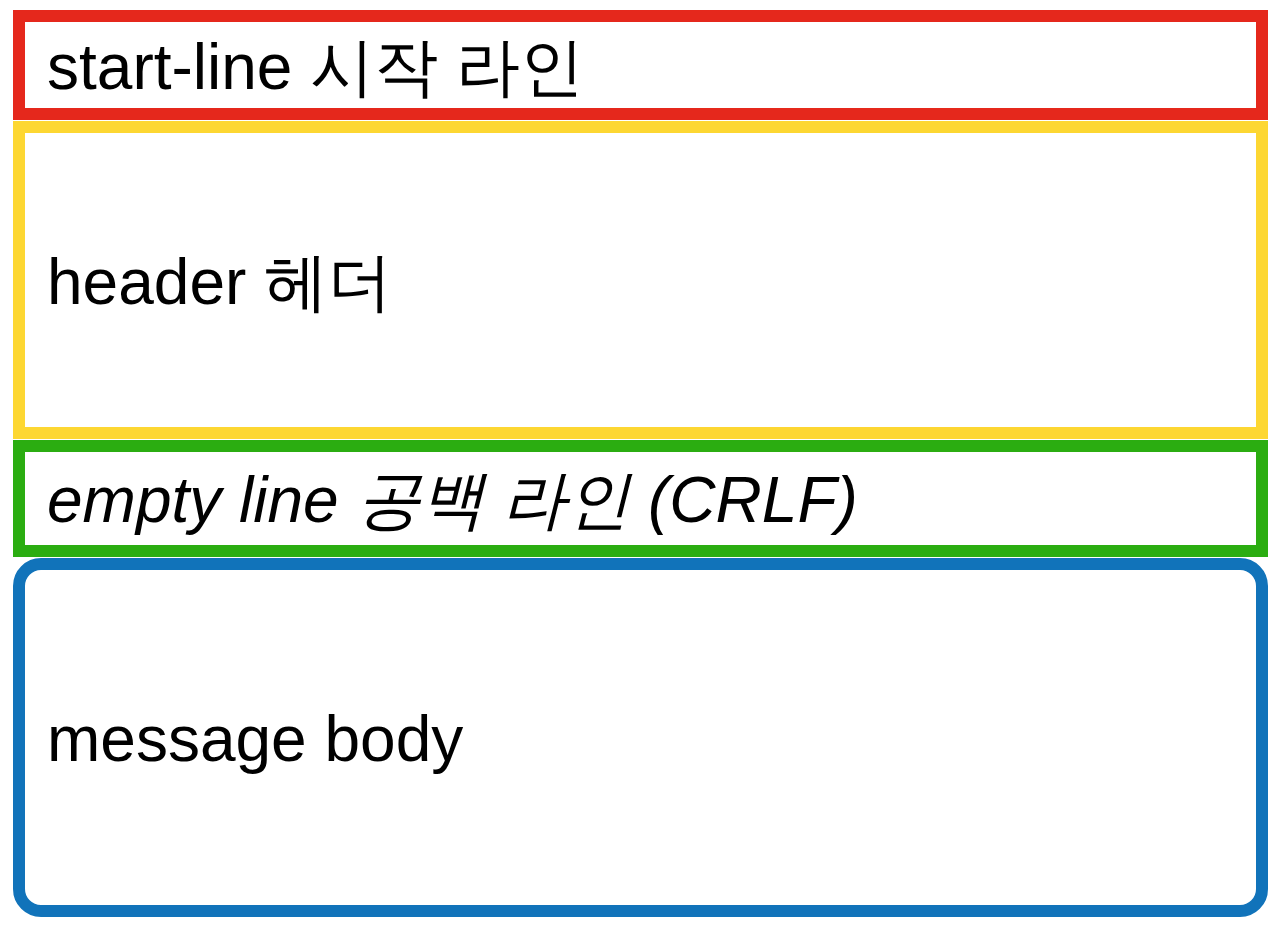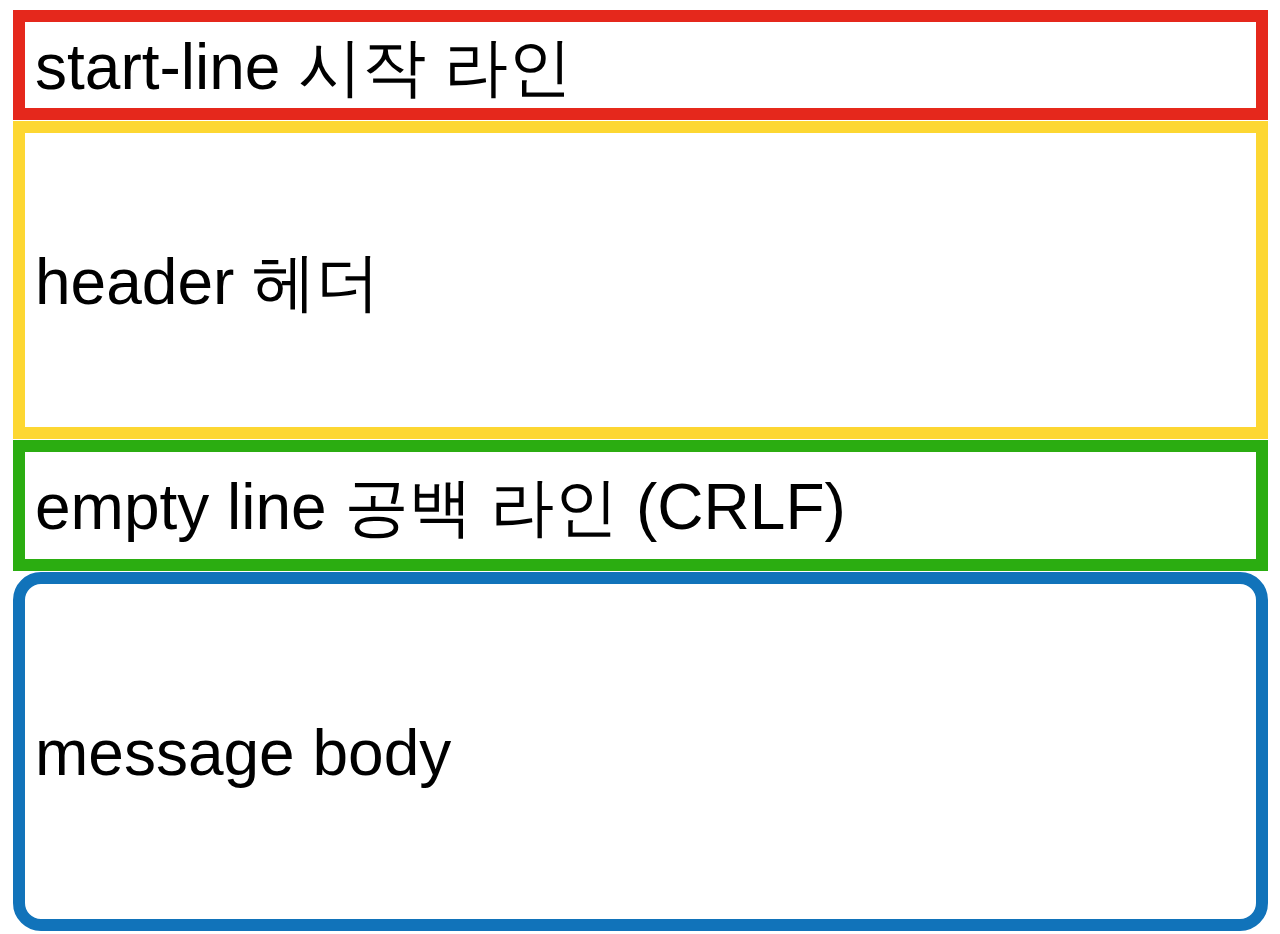--- a/index.html
+++ b/index.html
@@ -27,24 +27,24 @@
     box-sizing: border-box;
     background: #ffffff;
     border-style: solid;
     border-width: 12px;
     display: flex;
     align-items: center;
     width: 100%;
   }
   .box-start-line   { height: 110px; }
   .box-header       { height: 318px; }
-  .box-empty-line   { height: 131px; }
+  .box-empty-line   { height: 117px; font-style: italic; }
   .box-message-body { height: 359px; border-radius: 28px; }
   .box-label {
-    padding-left: 10px;
+    padding-left: 22px;
     padding-top: 4px;
     font-size: 64px;
     line-height: 1.1;
     color: #000000;
     white-space: nowrap;
   }
 </style>
 </head>
 <body>
 

